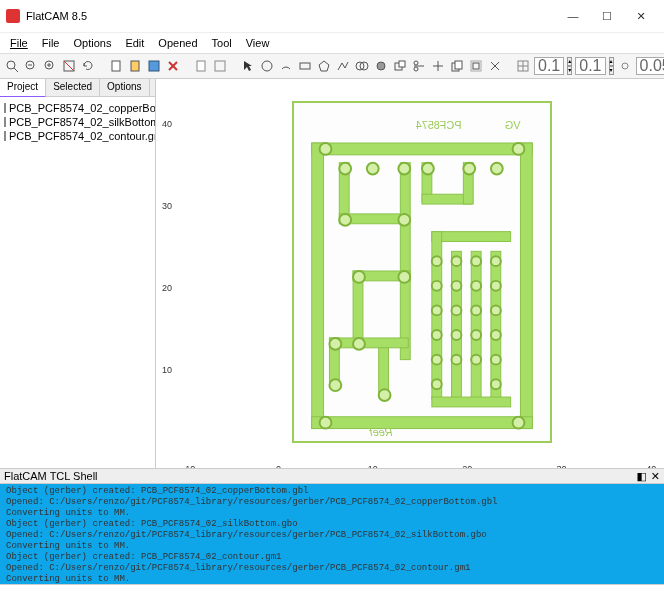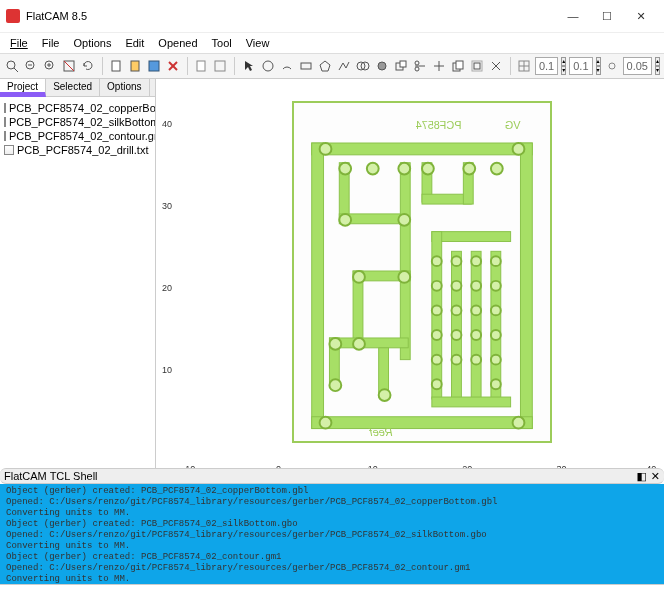--- a/index.html
+++ b/index.html
@@ -10,42 +10,42 @@
 .titlebar .title { flex: 1; font-size: 11px; }
 .titlebar .winbtn { width: 34px; height: 22px; display: flex; align-items: center; justify-content: center; color: #333; }
 
 .menubar { height: 20px; display: flex; align-items: center; padding: 0 4px; gap: 2px; }
 .menubar .menuitem { padding: 2px 6px; cursor: default; }
 .menubar .ul { text-decoration: underline; }
 
 .toolbar { height: 26px; background: #f5f5f5; border-top: 1px solid #ddd; border-bottom: 1px solid #ccc; display: flex; align-items: center; padding: 0 4px; gap: 3px; }
 .toolbar .tbtn { width: 20px; height: 20px; display: flex; align-items: center; justify-content: center; border: 1px solid transparent; cursor: default; }
 .toolbar .sep { width: 1px; height: 18px; background: #ccc; margin: 0 3px; }
-.toolbar .numinput { width: 48px; height: 18px; border: 1px solid #aaa; background: #fff; padding: 0 3px; display: flex; align-items: center; font-size: 11px; color: #666; }
+.toolbar .numinput { width: 48px; height: 18px; border: 1px solid #aaa; background: #fff; padding: 0 3px; display: flex; align-items: center; font-size: 16px; color: #666; }
 .toolbar .spinner { width: 12px; height: 18px; display: flex; flex-direction: column; }
 .toolbar .spinner div { flex: 1; border: 1px solid #999; background: #eee; font-size: 6px; text-align: center; line-height: 7px; }
 
 .mainrow { flex: 1; display: flex; overflow: hidden; }
 
 .sidepanel { width: 156px; border-right: 1px solid #ccc; background: #f9f9f9; display: flex; flex-direction: column; }
 .tabs { height: 18px; display: flex; background: #eee; border-bottom: 1px solid #ccc; }
 .tab { padding: 2px 7px; border-right: 1px solid #ccc; font-size: 10px; cursor: default; }
-.tab.active { background: #fff; border-bottom: 5px solid #8b5cf6; margin-bottom: -1px; }
+.tab.active { background: #fff; border-bottom: 1px solid #8b5cf6; margin-bottom: -1px; }
 .tree { flex: 1; background: #fff; padding: 4px 2px; overflow: hidden; }
 .treeitem { display: flex; align-items: center; padding: 1px 2px; gap: 3px; cursor: default; font-size: 10px; white-space: nowrap; }
 .treeitem .ficon { width: 10px; height: 10px; border: 1px solid #888; background: linear-gradient(#fff,#eee); }
 
 .canvas-area { flex: 1; background: #fff; position: relative; overflow: hidden; }
 .plot { position: absolute; inset: 8px 8px 8px 28px; }
 .ylabel { position: absolute; left: -22px; font-size: 9px; color: #333; transform: translateY(-50%); }
 .xlabel { position: absolute; bottom: -14px; font-size: 9px; color: #333; transform: translateX(-50%); }
 .pcb-board { position: absolute; left: 108px; top: 14px; width: 260px; height: 342px; background: #fdfdfd; border: 2px solid #9ccc5a; }
 .pcb-svg { width: 100%; height: 100%; }
 
-.shell-head { height: 16px; background: #eee; border-top: 1px solid #ccc; border-bottom: 1px solid #ccc; display: flex; align-items: center; padding: 0 4px; font-size: 10px; border-radius: 6px; }
+.shell-head { height: 16px; background: #eee; border-top: 1px solid #ccc; border-bottom: 1px solid #ccc; display: flex; align-items: center; padding: 0 4px; font-size: 10px; }
 .shell-head .right { margin-left: auto; display: flex; gap: 4px; }
 .shell { height: 100px; background: #0ea5e9; padding: 2px 6px; font-family: "Courier New", monospace; font-size: 9px; line-height: 11px; color: #333; overflow: hidden; white-space: pre; }
 .shell-input { height: 16px; border-top: 1px solid #ccc; background: #fff; }
 
 svg { display: block; }
 </style>
 </head>
 <body>
 
 <div class="titlebar">
@@ -252,24 +252,20 @@
           <div class="ficon"></div>
           <span>PCB_PCF8574_02_copperBottom.gbl</span>
         </div>
       <div class="treeitem">
           <div class="ficon"></div>
           <span>PCB_PCF8574_02_silkBottom.gbo</span>
         </div>
       <div class="treeitem">
           <div class="ficon"></div>
           <span>PCB_PCF8574_02_contour.gm1</span>
-        </div>
-      <div class="treeitem">
-          <div class="ficon"></div>
-          <span>PCB_PCF8574_02_drill.txt</span>
         </div>
     </div>
   </div>
 
   <div class="canvas-area">
     <div class="plot">
       <span class="ylabel" style="top:10%">40</span>
       <span class="ylabel" style="top:32%">30</span>
       <span class="ylabel" style="top:54%">20</span>
       <span class="ylabel" style="top:76%">10</span>

